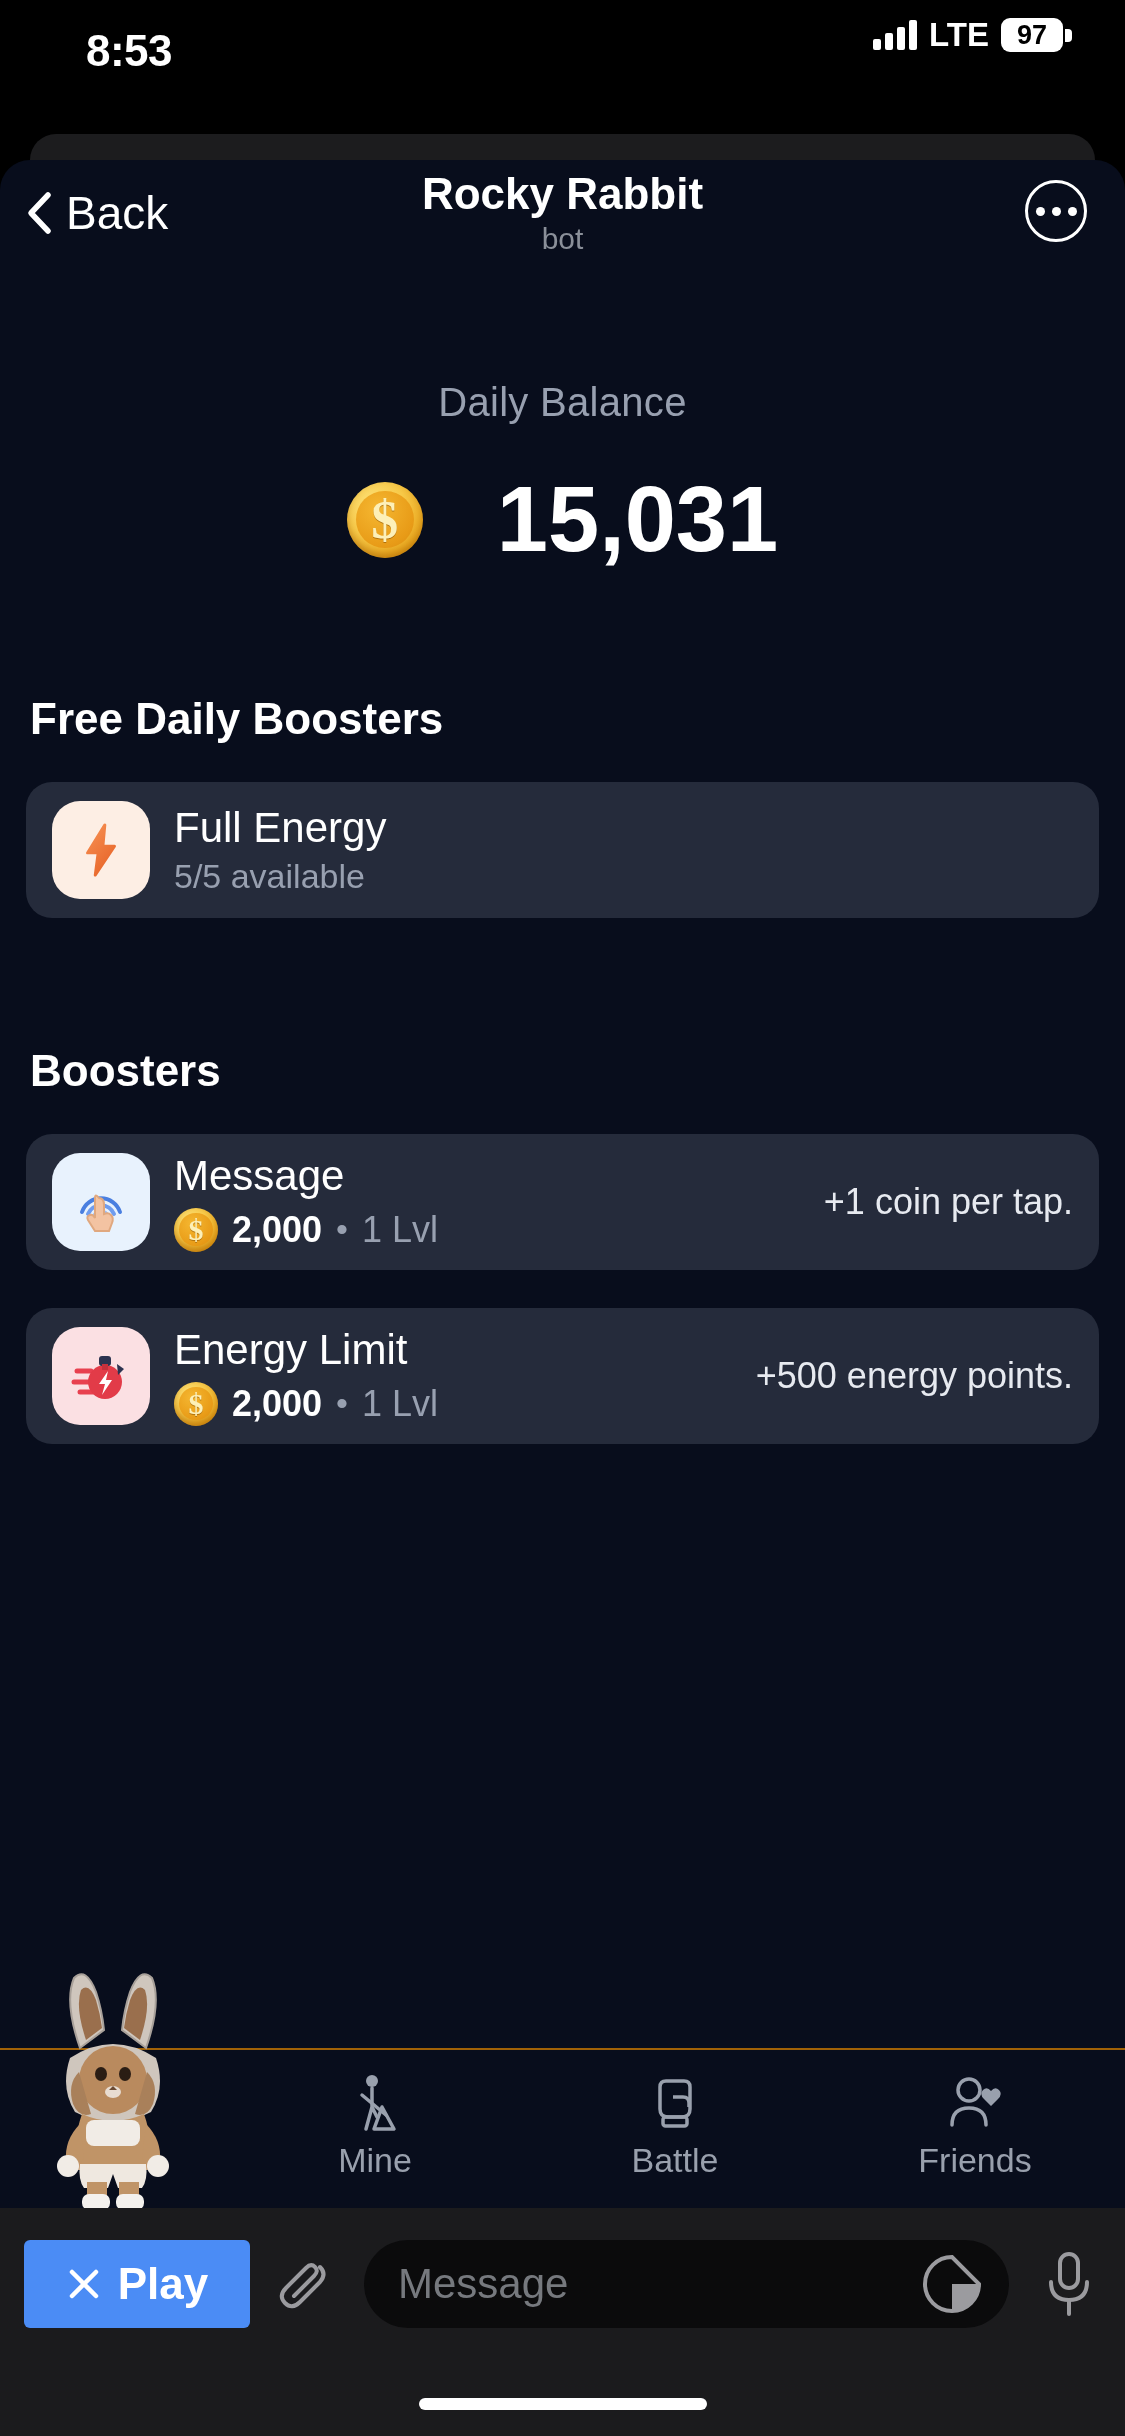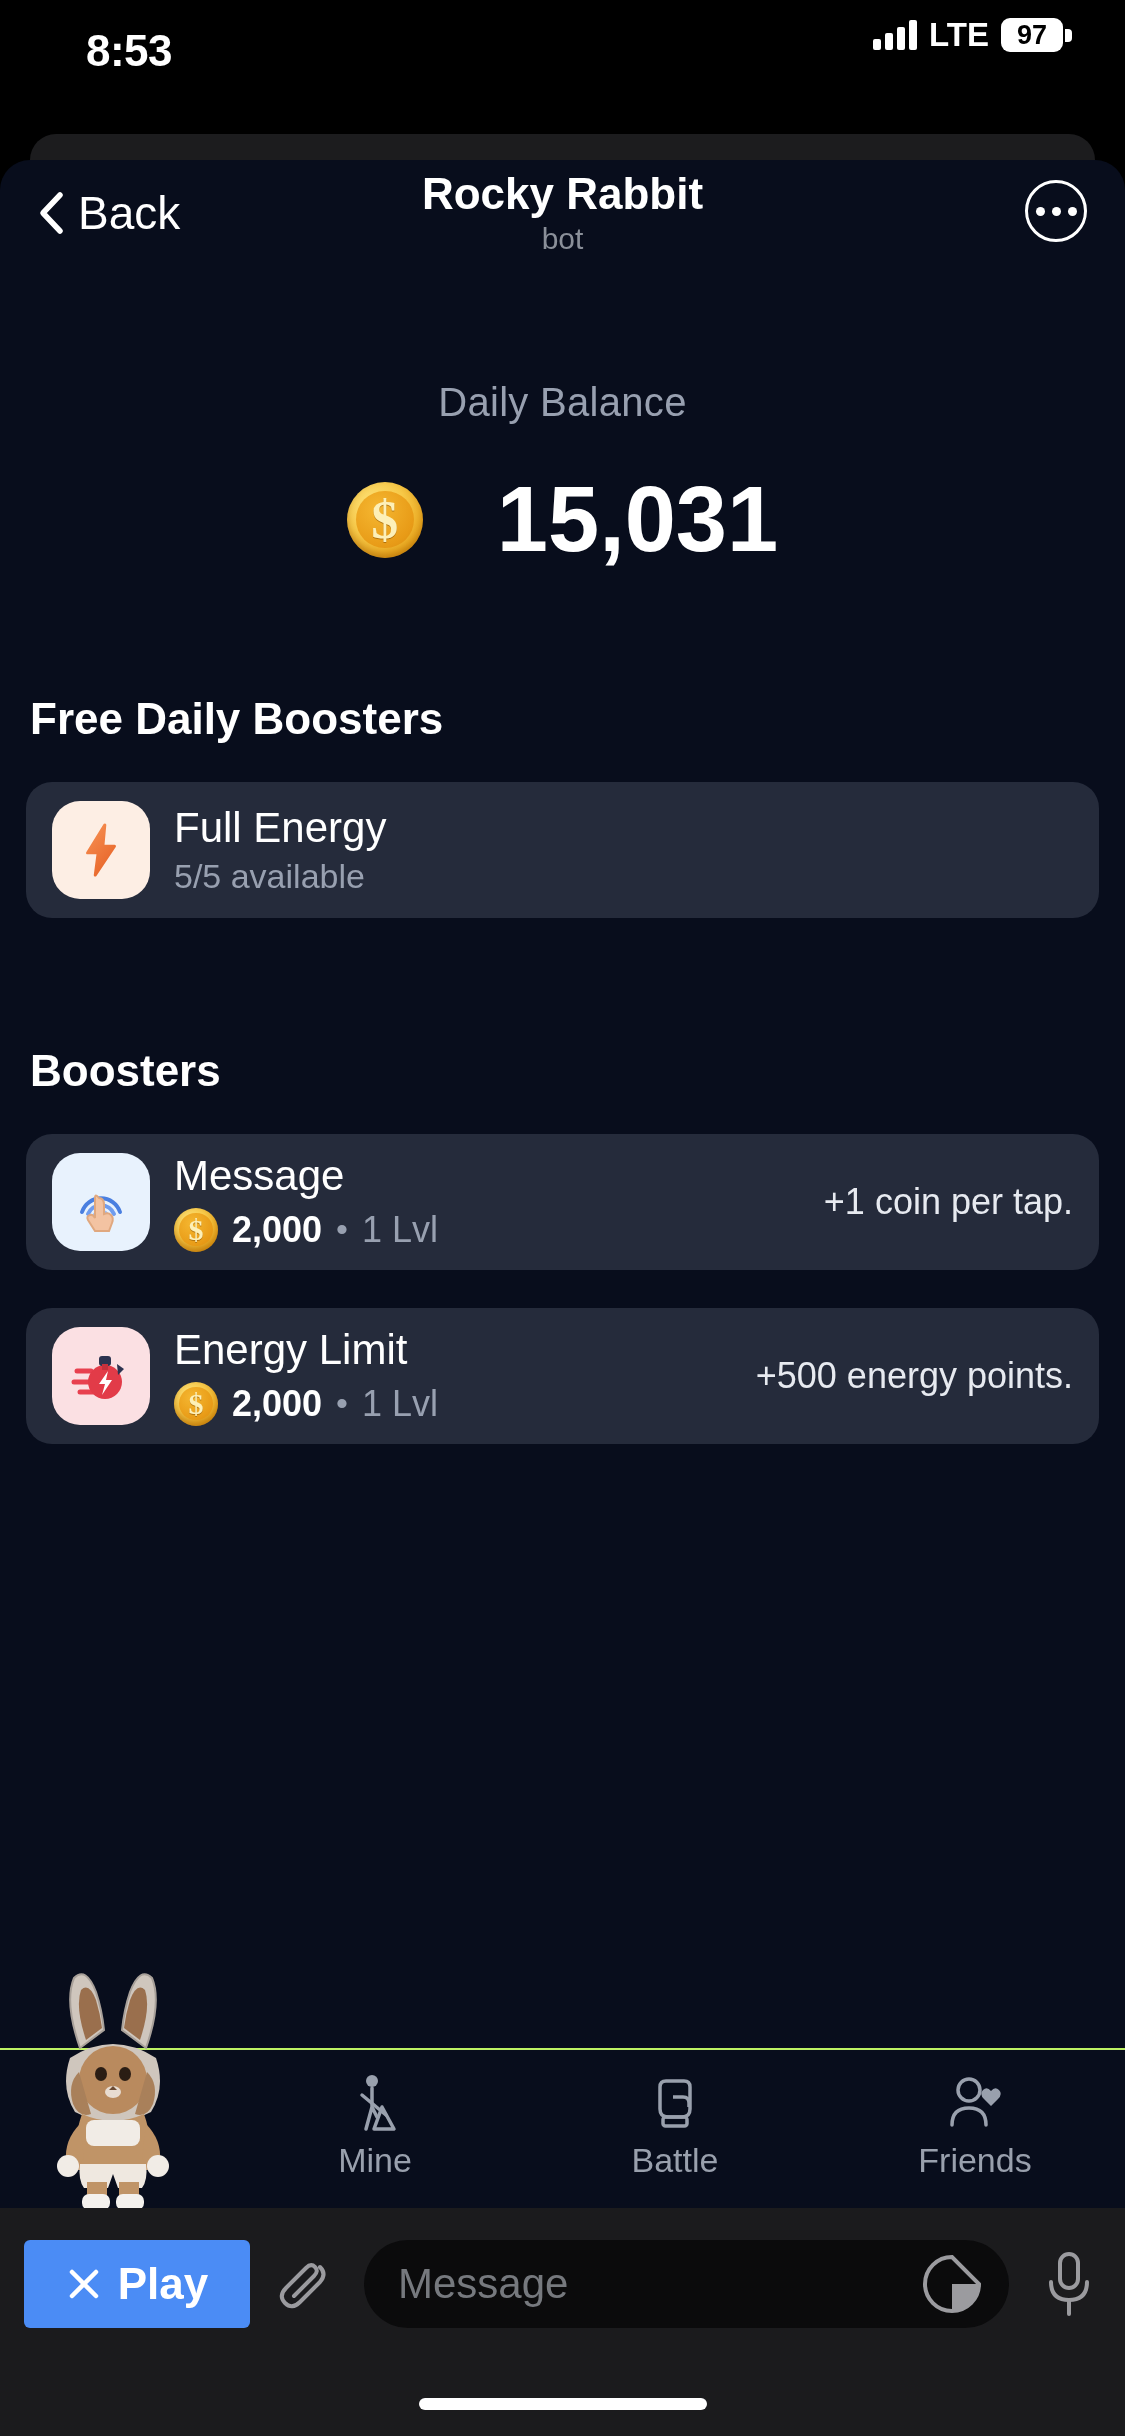--- a/index.html
+++ b/index.html
@@ -62,21 +62,21 @@
     background: #080d1c;
     border-radius: 30px 30px 0 0;
     overflow: hidden;
   }
 
   
   #navbar {
     position: relative; width: 100%; height: 120px;
   }
   #back-button {
-    position: absolute; left: 24px; top: 18px;
+    position: absolute; left: 12px; top: 18px;
     display: flex; align-items: center; gap: 14px;
     padding: 8px 14px;
   }
   #back-chevron {
     width: 26px; height: 44px;
   }
   #back-label { font-size: 46px; color: #fff; font-weight: 500; }
   #nav-title-wrap {
     position: absolute; left: 0; right: 0; top: 8px;
     text-align: center; pointer-events: none;
@@ -158,21 +158,21 @@
   .meta-dot { font-size: 34px; color: #98a0b0; }
   .meta-lvl { font-size: 36px; color: #98a0b0; }
   .card-effect {
     font-size: 36px; color: #e7eaf0; flex: none; margin-left: 16px;
     white-space: nowrap;
   }
 
   
   #tabbar {
     position: absolute; left: 0; bottom: 0; width: 1125px; height: 160px;
-    border-top: 2px solid #bef264;
+    border-top: 2px solid #a16207;
     display: flex; align-items: stretch;
     background: #080d1c;
   }
   #hero-slot {
     width: 225px; flex: none; position: relative;
   }
   #hero-rabbit {
     position: absolute; left: 50%; bottom: -4px; transform: translateX(-50%);
     width: 190px; height: 260px;
   }

